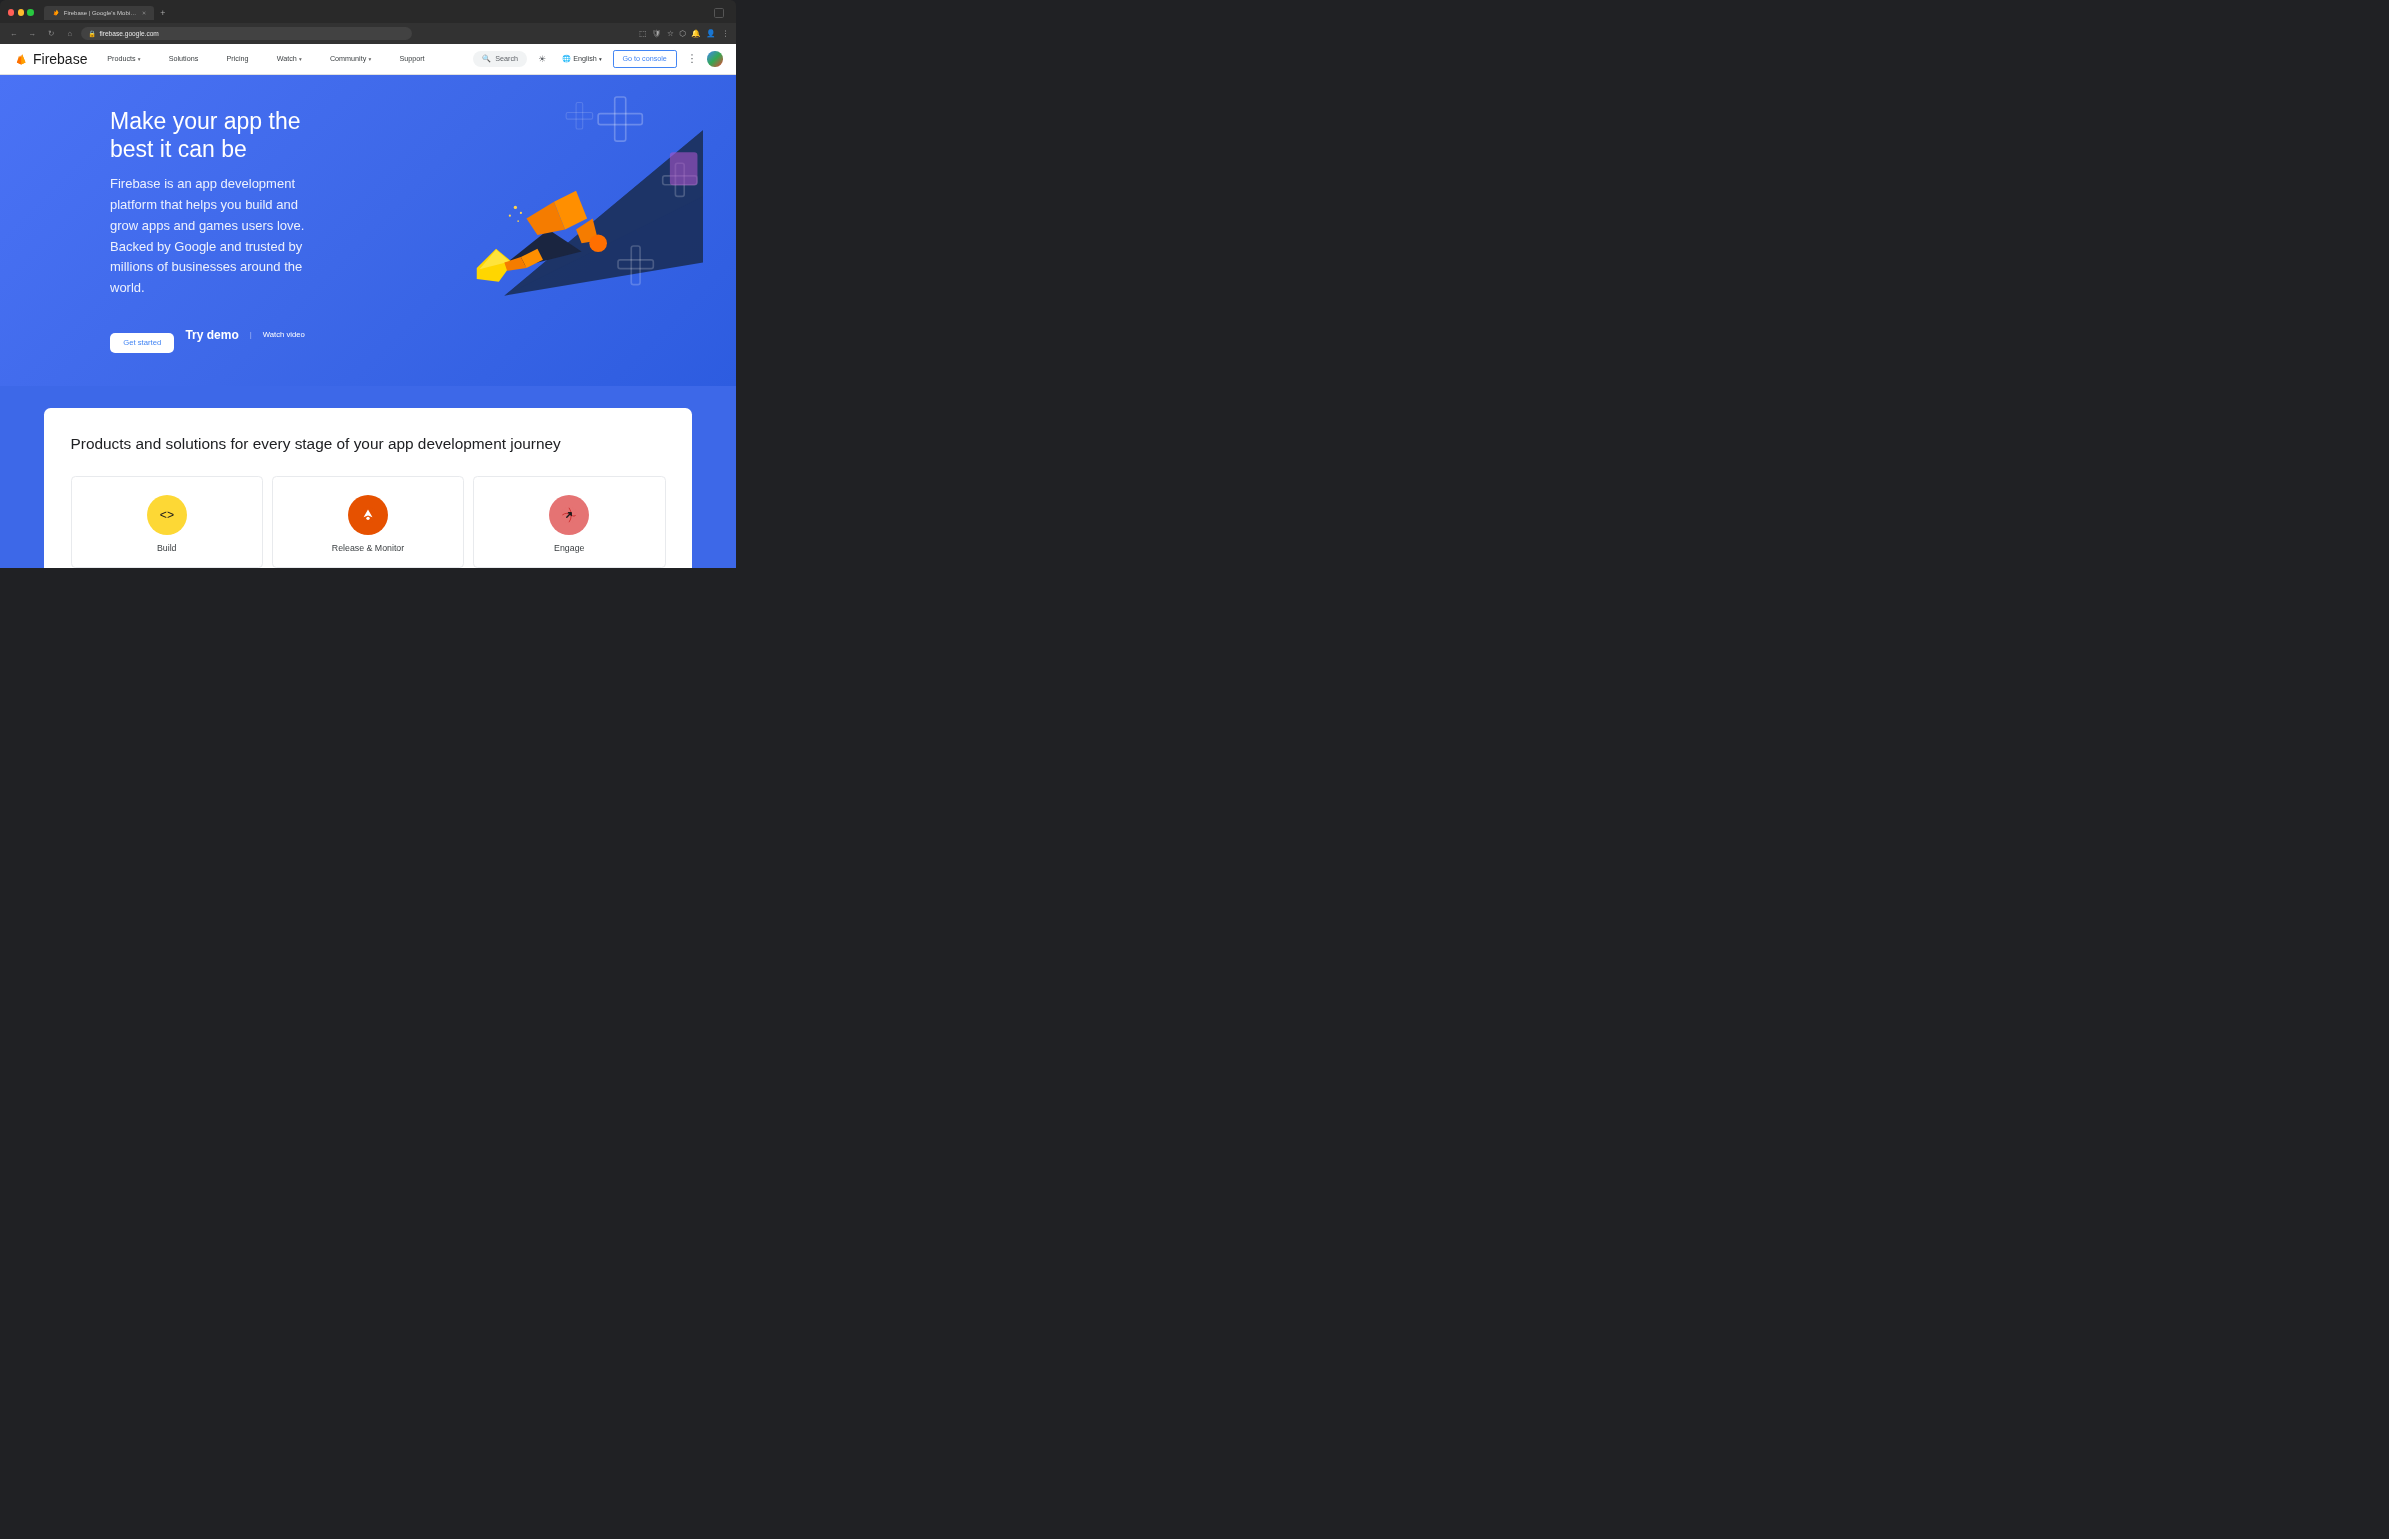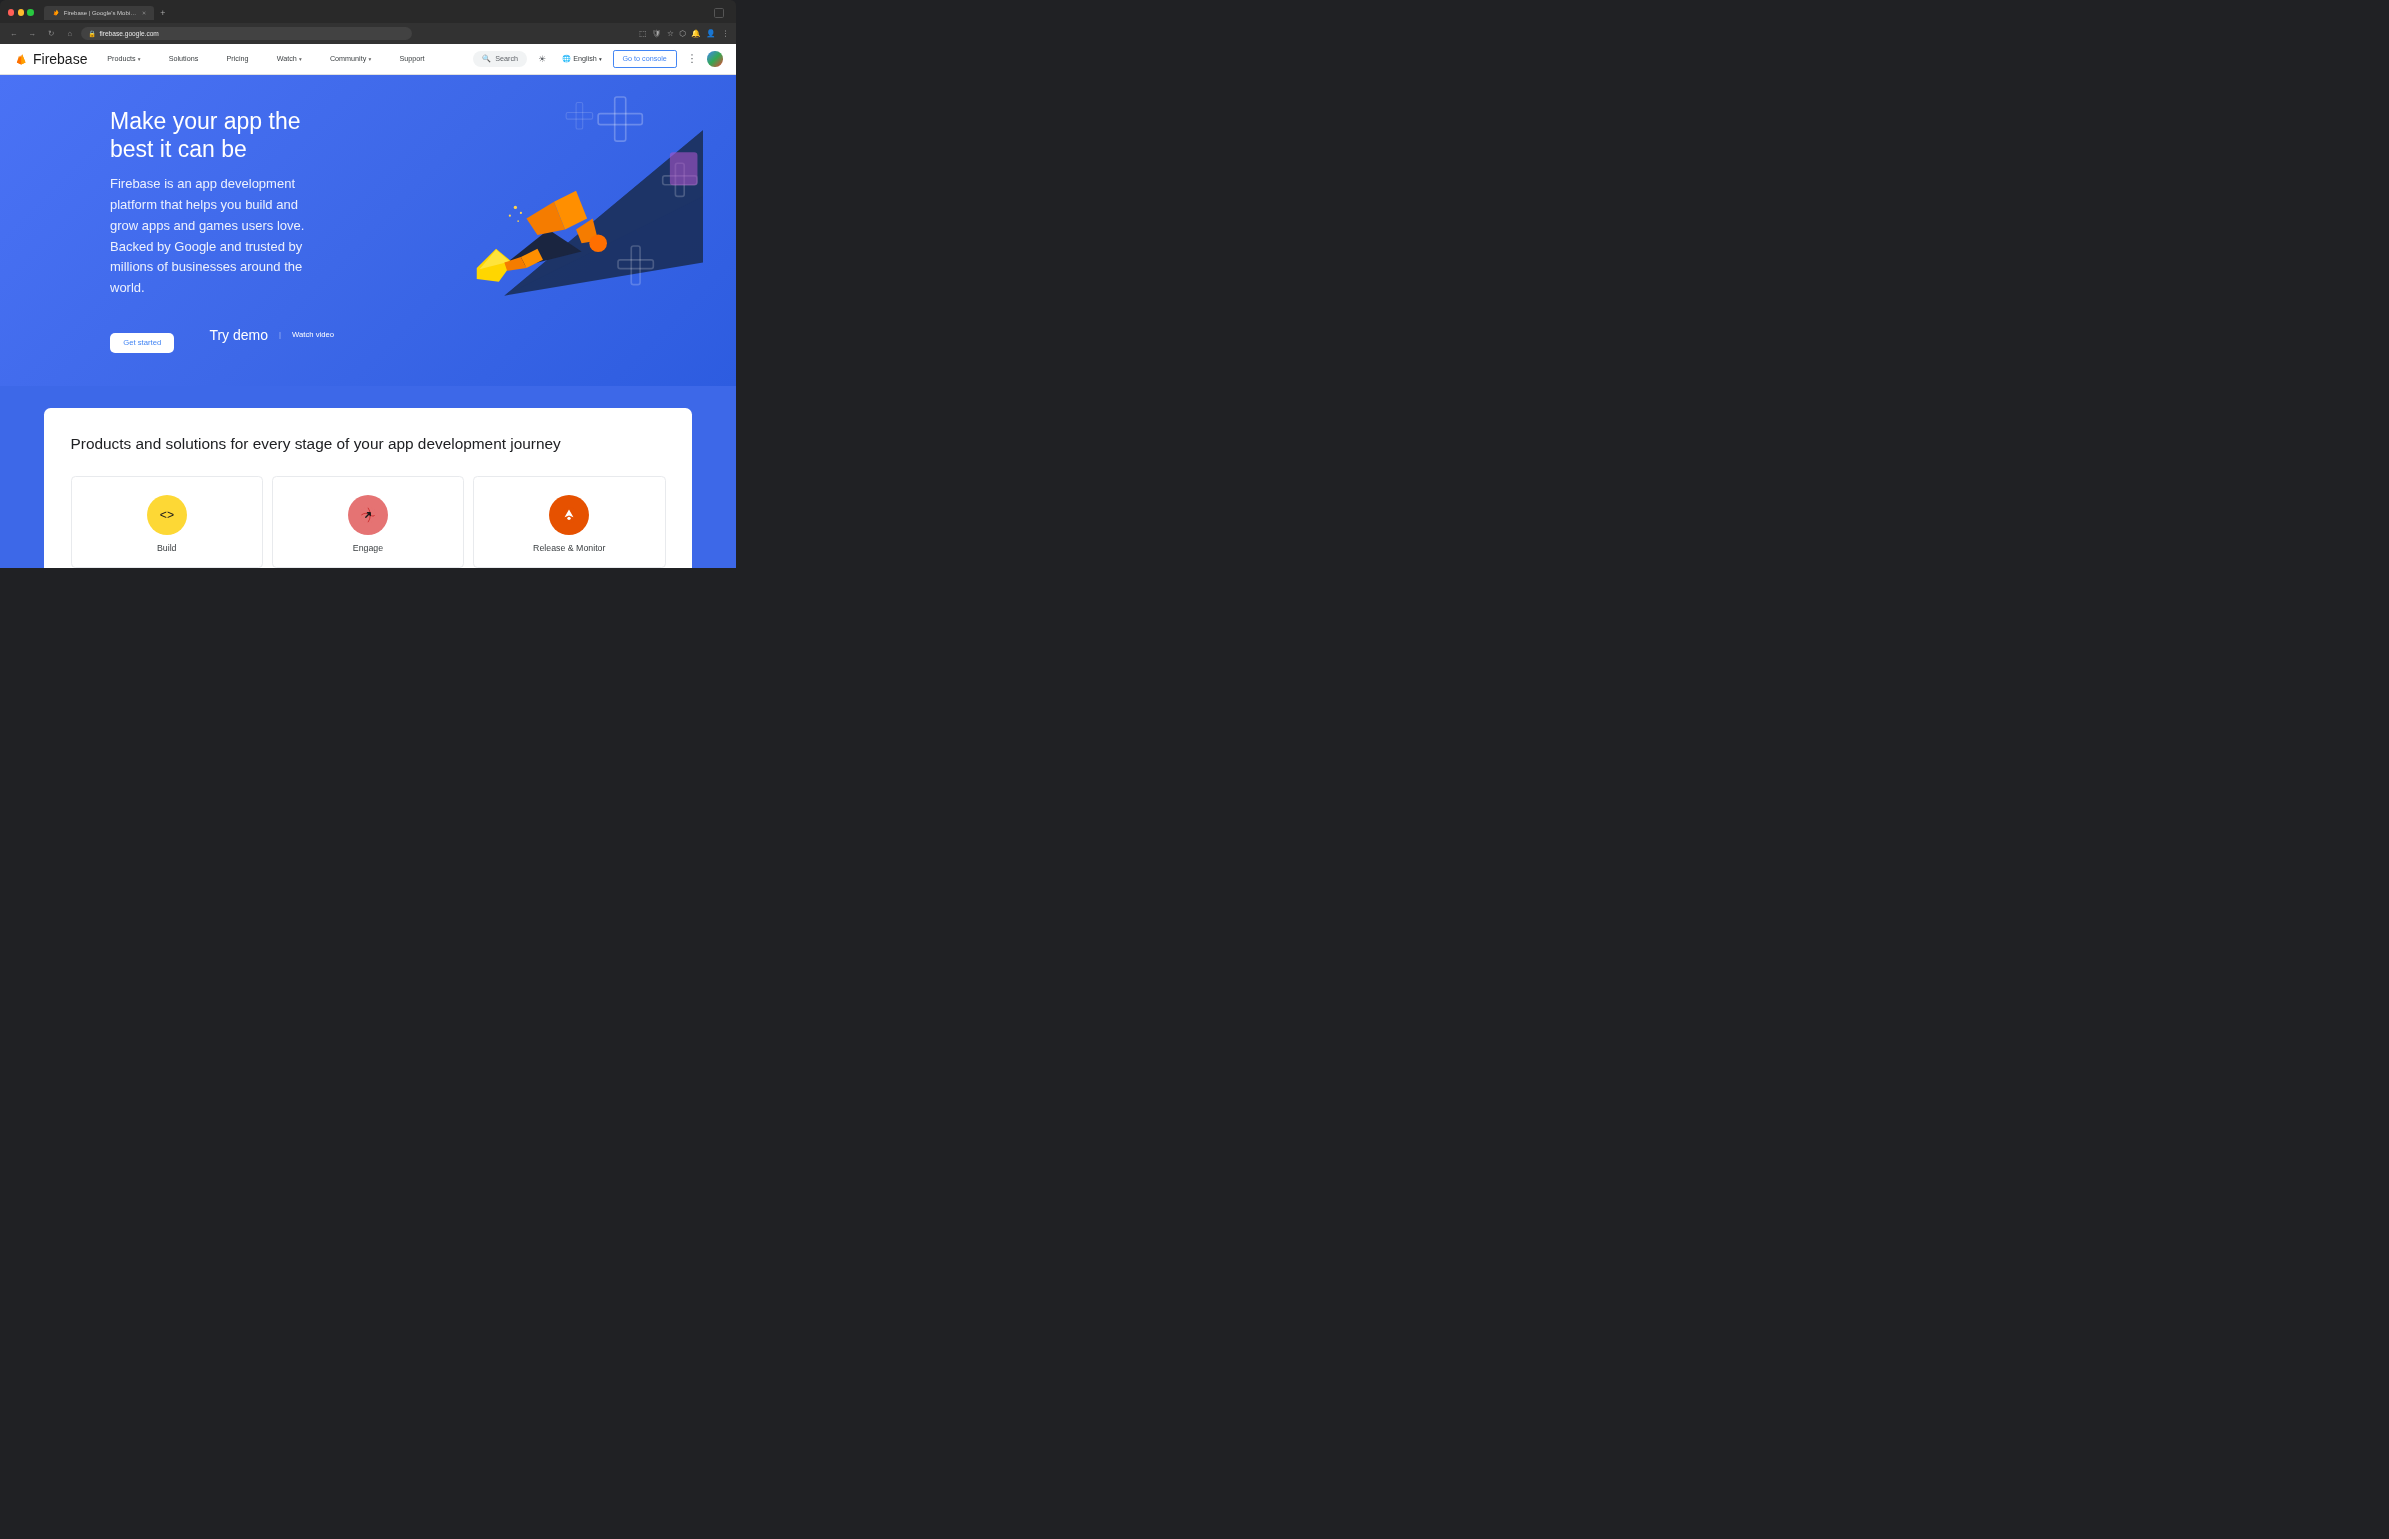--- a/index.html
+++ b/index.html
@@ -243,24 +243,23 @@
       border-radius: 5px;
       font-size: 7.7px;
       font-weight: 500;
       cursor: pointer;
       margin-top: 16px;
     }
     .btn-try-demo {
       background: transparent;
       border: none;
       color: #fff;
-      font-size: 14px;
-      cursor: pointer;
-      font-weight: 400;
-      margin-left: 24px;
+      font-size: 12px;
+      cursor: pointer;
+      font-weight: 700;
     }
     .hero-divider {
       color: rgba(255,255,255,0.5);
       font-size: 7.7px;
     }
     .btn-watch-video {
       background: transparent;
       border: none;
       color: #fff;
       font-size: 7.7px;
@@ -498,44 +497,44 @@
           <div class="product-card">
             <div class="product-icon-wrapper product-icon-build">
               <svg width="20" height="20" viewBox="0 0 36 36" style="font-size:28px">
                 <text x="18" y="26" text-anchor="middle" font-size="22" fill="#1a1a1a">&lt;&gt;</text>
               </svg>
             </div>
             <span class="product-name">Build</span>
           </div>
 
           <div class="product-card">
-            <div class="product-icon-wrapper product-icon-engage">
-              <svg width="20" height="20" viewBox="0 0 36 36">
-                <circle cx="18" cy="18" r="14" fill="#e57373"></circle>
-
-                <ellipse cx="18" cy="18" rx="14" ry="14" fill="#e57373"></ellipse>
-                <path d="M6 18 Q14 12 22 18 Q28 22 30 18" stroke="#c62828" stroke-width="1.5" fill="none"></path>
-                <path d="M18 5 Q22 10 22 18 Q22 26 18 31" stroke="#c62828" stroke-width="1.5" fill="none"></path>
-
-                <path d="M14 22 L22 14 M22 14 L22 19 M22 14 L17 14" stroke="#1a1a1a" stroke-width="2.5" stroke-linecap="round"></path>
-              </svg>
-            </div>
-            <span class="product-name">Engage</span>
-          </div>
-
-          <div class="product-card">
             <div class="product-icon-wrapper product-icon-release">
               <svg width="20" height="20" viewBox="0 0 36 36">
                 <circle cx="18" cy="18" r="14" fill="#e65100"></circle>
                 <path d="M18 8 L26 22 L18 19 L10 22 Z" fill="white"></path>
                 <circle cx="18" cy="24" r="3" fill="white"></circle>
               </svg>
             </div>
             <span class="product-name">Release &amp; Monitor</span>
           </div>
 
+          <div class="product-card">
+            <div class="product-icon-wrapper product-icon-engage">
+              <svg width="20" height="20" viewBox="0 0 36 36">
+                <circle cx="18" cy="18" r="14" fill="#e57373"></circle>
+
+                <ellipse cx="18" cy="18" rx="14" ry="14" fill="#e57373"></ellipse>
+                <path d="M6 18 Q14 12 22 18 Q28 22 30 18" stroke="#c62828" stroke-width="1.5" fill="none"></path>
+                <path d="M18 5 Q22 10 22 18 Q22 26 18 31" stroke="#c62828" stroke-width="1.5" fill="none"></path>
+
+                <path d="M14 22 L22 14 M22 14 L22 19 M22 14 L17 14" stroke="#1a1a1a" stroke-width="2.5" stroke-linecap="round"></path>
+              </svg>
+            </div>
+            <span class="product-name">Engage</span>
+          </div>
+
         </div>
       </div>
     </section>
 
   </div>
 </div>
 
 
 </body></html>

